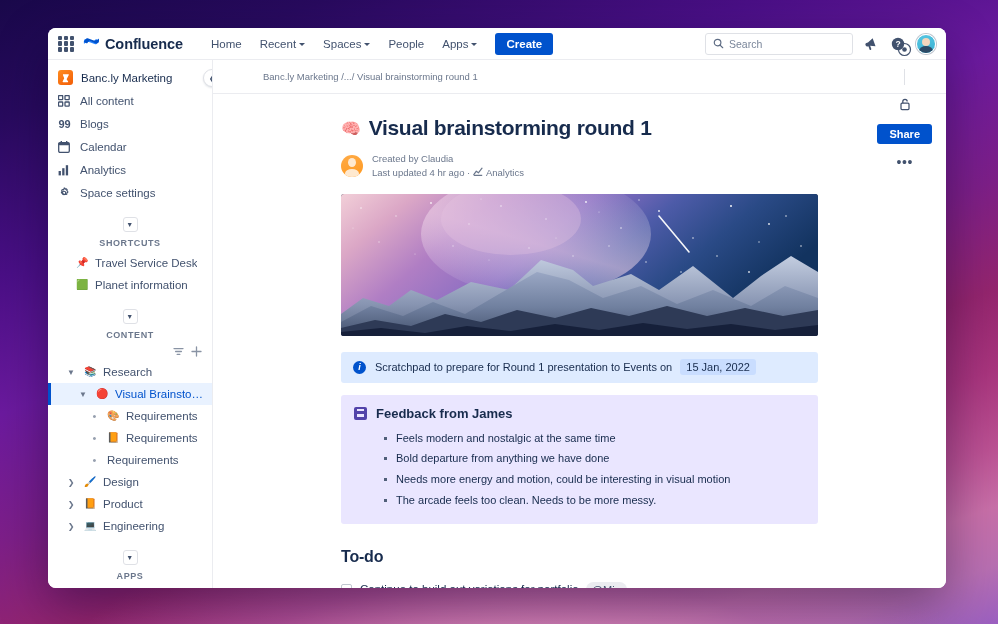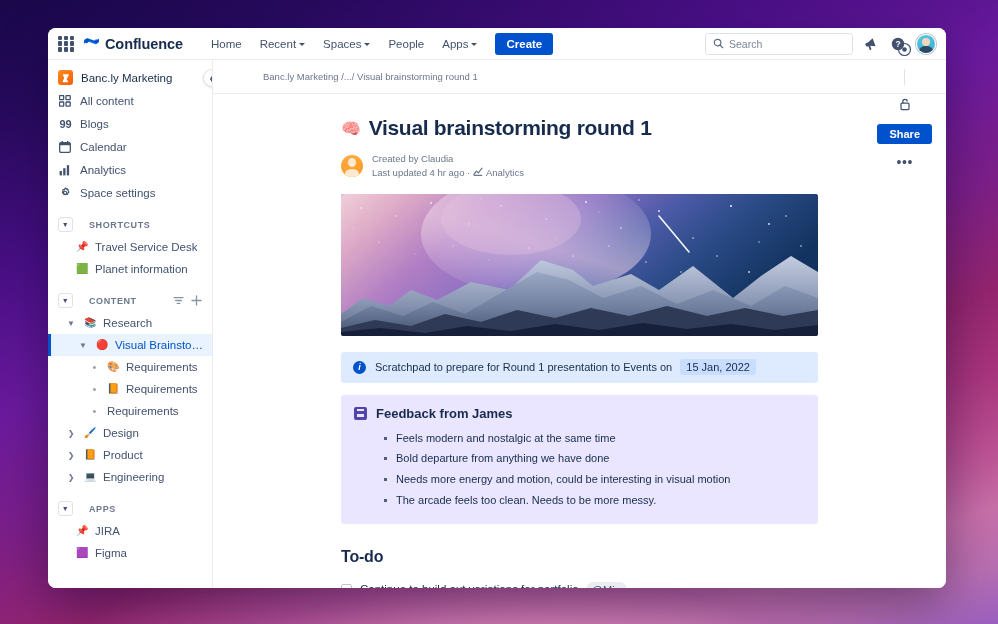--- a/index.html
+++ b/index.html
@@ -83,32 +83,32 @@
     position: absolute; right: -9px; top: 9px; width: 18px; height: 18px;
     border-radius: 50%; background: #fff; border: 1px solid #dfe1e6; z-index: 5;
     display: flex; align-items: center; justify-content: center; cursor: pointer;
     font-size: 8px; color: #42526e; box-shadow: 0 1px 2px rgba(9,30,66,0.12);
   }
   .sb-item {
     display: flex; align-items: center; gap: 8px; padding: 4px 10px;
     font-size: 11.5px; color: #42526e; cursor: pointer; height: 23px;
   }
   .sb-icon { width: 14px; height: 14px; display: flex; align-items: center;
-    justify-content: center; flex: 0 0 14px; }
+    justify-content: flex-start; flex: 0 0 14px; }
   .space-logo {
     width: 15px; height: 15px; border-radius: 3px;
     background: linear-gradient(145deg,#ff8b1f,#f25d07);
     display: flex; align-items: center; justify-content: center;
     color: #fff; font-size: 9px; font-weight: 700; flex: 0 0 15px;
   }
   .sb-item.space { font-weight: 400; color: #172b4d; }
   .sb-section {
-    display: flex; align-items: center; gap: 16px; padding: 4px 10px;
+    display: flex; align-items: center; gap: 6px; padding: 4px 10px;
     margin-top: 9px; font-size: 9px; font-weight: 700; color: #6b778c;
-    letter-spacing: 0.6px; cursor: pointer;
+    letter-spacing: 0.6px; cursor: pointer; flex-direction: column;
   }
   .sec-toggle {
     width: 15px; height: 15px; border-radius: 3px; border: 1px solid #dfe1e6;
     display: flex; align-items: center; justify-content: center;
     font-size: 7px; color: #42526e; background: #fff; flex: 0 0 15px;
   }
   .sec-actions { margin-left: auto; display: flex; gap: 7px; align-items: center; }
   .sec-action { cursor: pointer; display: flex; align-items: center; color: #8993a4; }
   .tree-item {
     display: flex; align-items: center; gap: 6px; font-size: 11.5px; color: #42526e;

